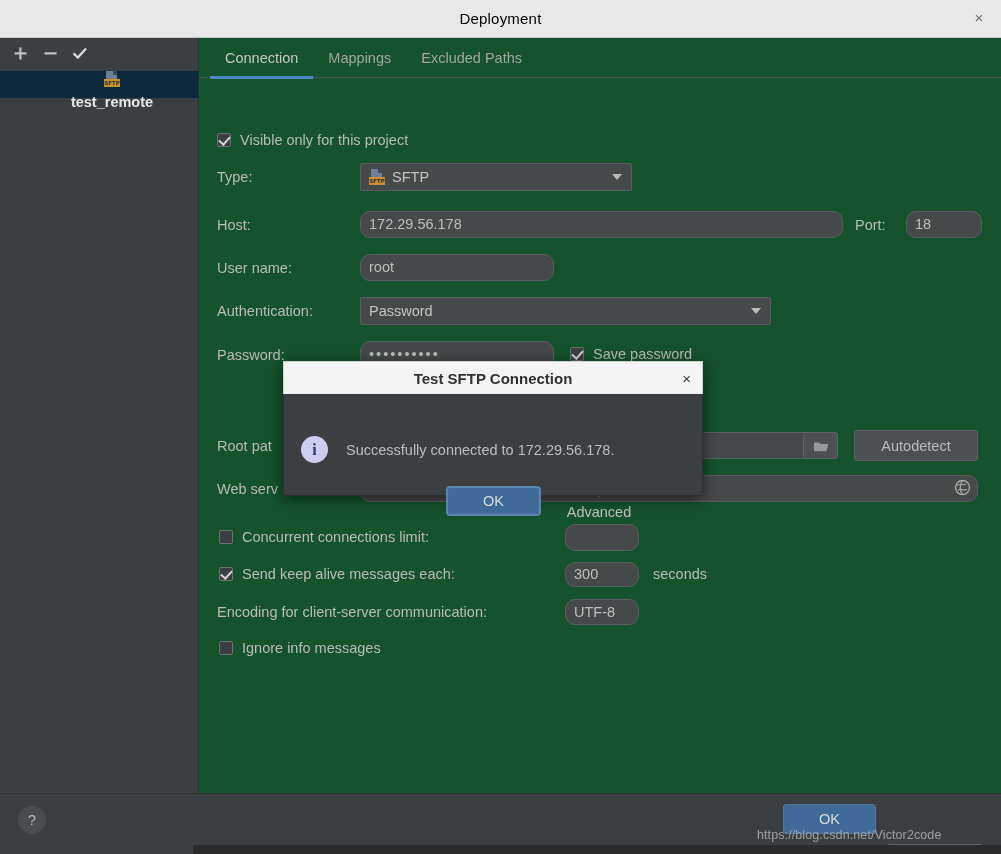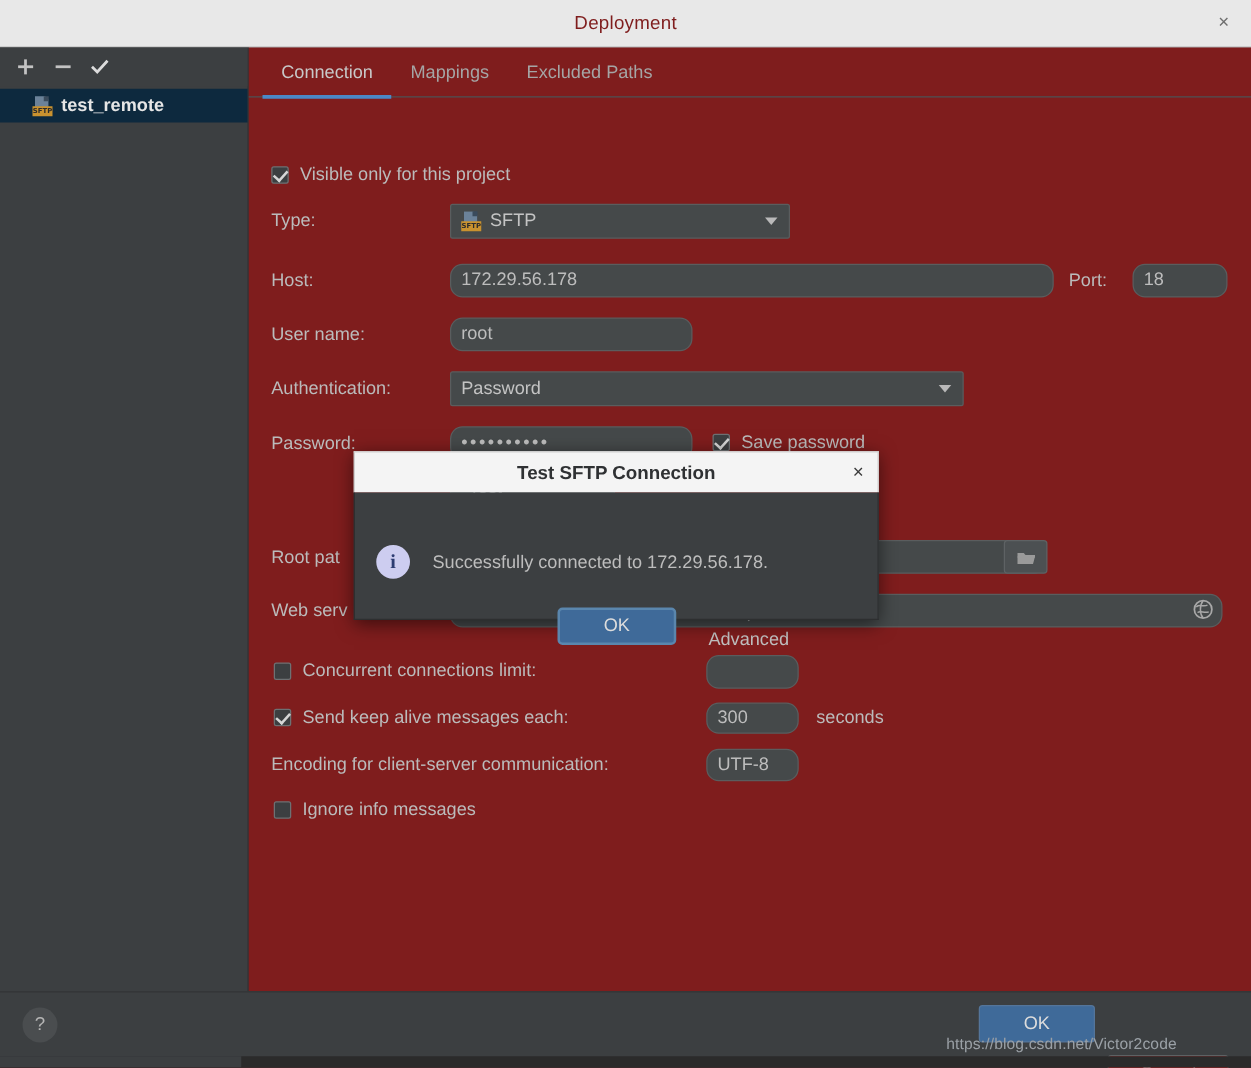--- a/index.html
+++ b/index.html
@@ -17,21 +17,21 @@
   }
 
   
   .titlebar {
     position: absolute; left: 0; top: 0; width: 1001px; height: 38px;
     background: #e8e8e8;
     border-bottom: 1px solid #c4c4c4;
     display: flex; align-items: center; justify-content: center;
   }
   .titlebar .ttl {
-    font-size: 15px; color: #7f1d1d; letter-spacing: .2px;
+    font-size: 15px; color: #000000; letter-spacing: .2px;
   }
   .titlebar .winclose {
     position: absolute; right: 12px; top: 50%; transform: translateY(-50%);
     width: 20px; height: 20px; line-height: 18px; text-align: center;
     font-size: 15px; color: #6e6e6e; cursor: pointer;
   }
 
   
   .sidebar {
     position: absolute; left: 0; top: 38px; width: 199px; height: 755px;
@@ -46,21 +46,21 @@
   .sb-btn {
     width: 28px; height: 26px; display: flex; align-items: center; justify-content: center;
     color: #c3c3c3; cursor: pointer;
   }
   .sb-btn svg { display: block; }
   .sb-list { padding-top: 2px; }
   .sb-item {
     height: 27px; display: flex; align-items: center; gap: 7px;
     padding-left: 26px; cursor: pointer;
     background: #0d293e;
-    color: #e6e6e6; font-size: 14.5px; font-weight: bold;
+    color: #e6e6e6; font-size: 14.5px; font-weight: bold; flex-direction: column;
   }
   .sftp-ic { position: relative; width: 16px; height: 16px; flex: 0 0 16px; }
   .sftp-ic .doc {
     position: absolute; left: 2px; top: 0; width: 11px; height: 12px;
     background: #6b8299;
     clip-path: polygon(0 0, 70% 0, 100% 28%, 100% 100%, 0 100%);
   }
   .sftp-ic .fold {
     position: absolute; left: 9px; top: 0; width: 4px; height: 4px;
     background: #3a4b5c;
@@ -68,21 +68,21 @@
   .sftp-ic .badge {
     position: absolute; left: 0; bottom: 0; width: 16px; height: 8px;
     background: #c9922f; color: #2b2b2b;
     font-size: 5.5px; font-weight: bold; line-height: 8px; text-align: center;
     font-family: "DejaVu Sans", sans-serif;
   }
 
   
   .panel {
     position: absolute; left: 199px; top: 38px; width: 802px; height: 755px;
-    background: #7f1d1d;
+    background: #14532d;
   }
   .tabs {
     position: relative; height: 40px; display: flex; align-items: center;
     padding-left: 11px; gap: 0;
     border-bottom: 1px solid #4e5254;
   }
   .tab {
     position: relative; height: 40px; display: flex; align-items: center;
     padding: 0 15px; font-size: 14.5px; color: #a5a5a5; cursor: pointer;
   }
@@ -315,20 +315,21 @@
       <div class="btn abs" style="left:161px; top:305px; width:132px;">Test Connection</div>
 
       <div class="lbl abs" style="left:18px; top:360px;">Root pat</div>
       <div class="field abs" style="left:161px; top:354px; width:477px;"></div>
       <div class="btn abs" style="left:604px; top:354px; width:35px; height:27px; padding:0;">
         <svg width="16" height="14" viewBox="0 0 16 14">
           <path d="M1 3.4h5l1.4 1.6H15v2H1z" fill="#9a9a9a"></path>
           <path d="M1 6.2h14l-1.6 6H1z" fill="#9a9a9a"></path>
         </svg>
       </div>
+      <div class="btn abs" style="left:655px; top:352px; width:124px; height:31px;">Autodetect</div>
 
       <div class="lbl abs" style="left:18px; top:403px;">Web serv</div>
       <div class="field abs" style="left:161px; top:397px; width:618px;"></div>
       <div class="abs" style="left:755px; top:401px;">
         <svg width="17" height="17" viewBox="0 0 17 17">
           <circle cx="8.5" cy="8.5" r="7" fill="none" stroke="#a8a8a8" stroke-width="1.4"></circle>
           <path d="M3 6.5 C6 4 9 7 12 5 M4 11 C7 9 9 12 13 10.5" fill="none" stroke="#a8a8a8" stroke-width="1.2"></path>
           <path d="M8.5 1.6 C5.6 5 5.6 12 8.5 15.4" fill="none" stroke="#a8a8a8" stroke-width="1.2"></path>
         </svg>
       </div>

